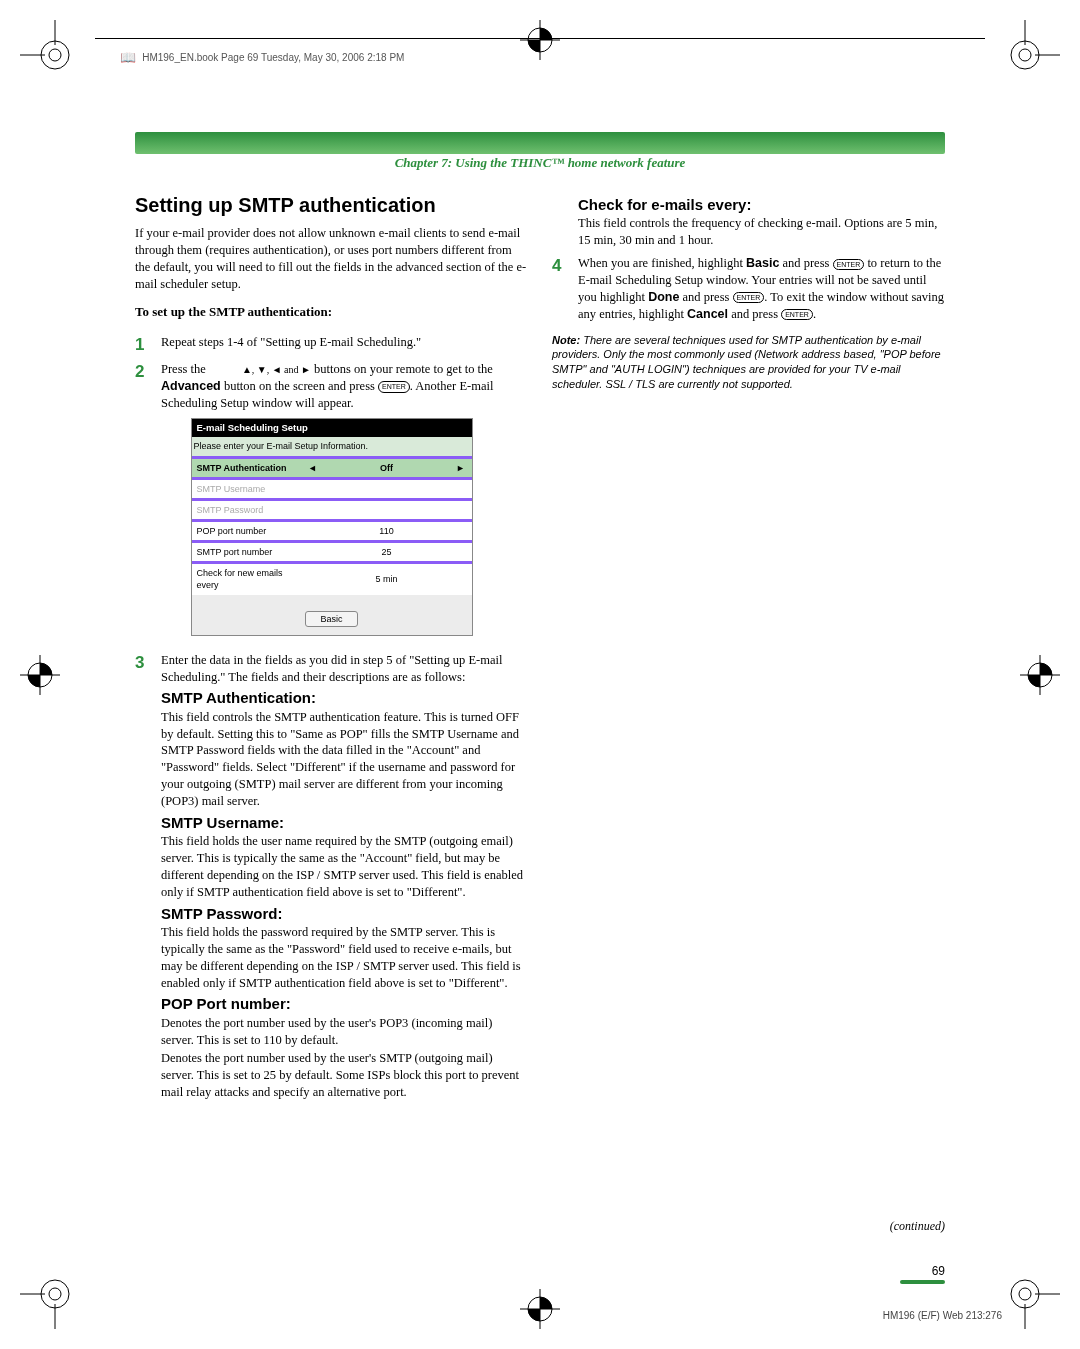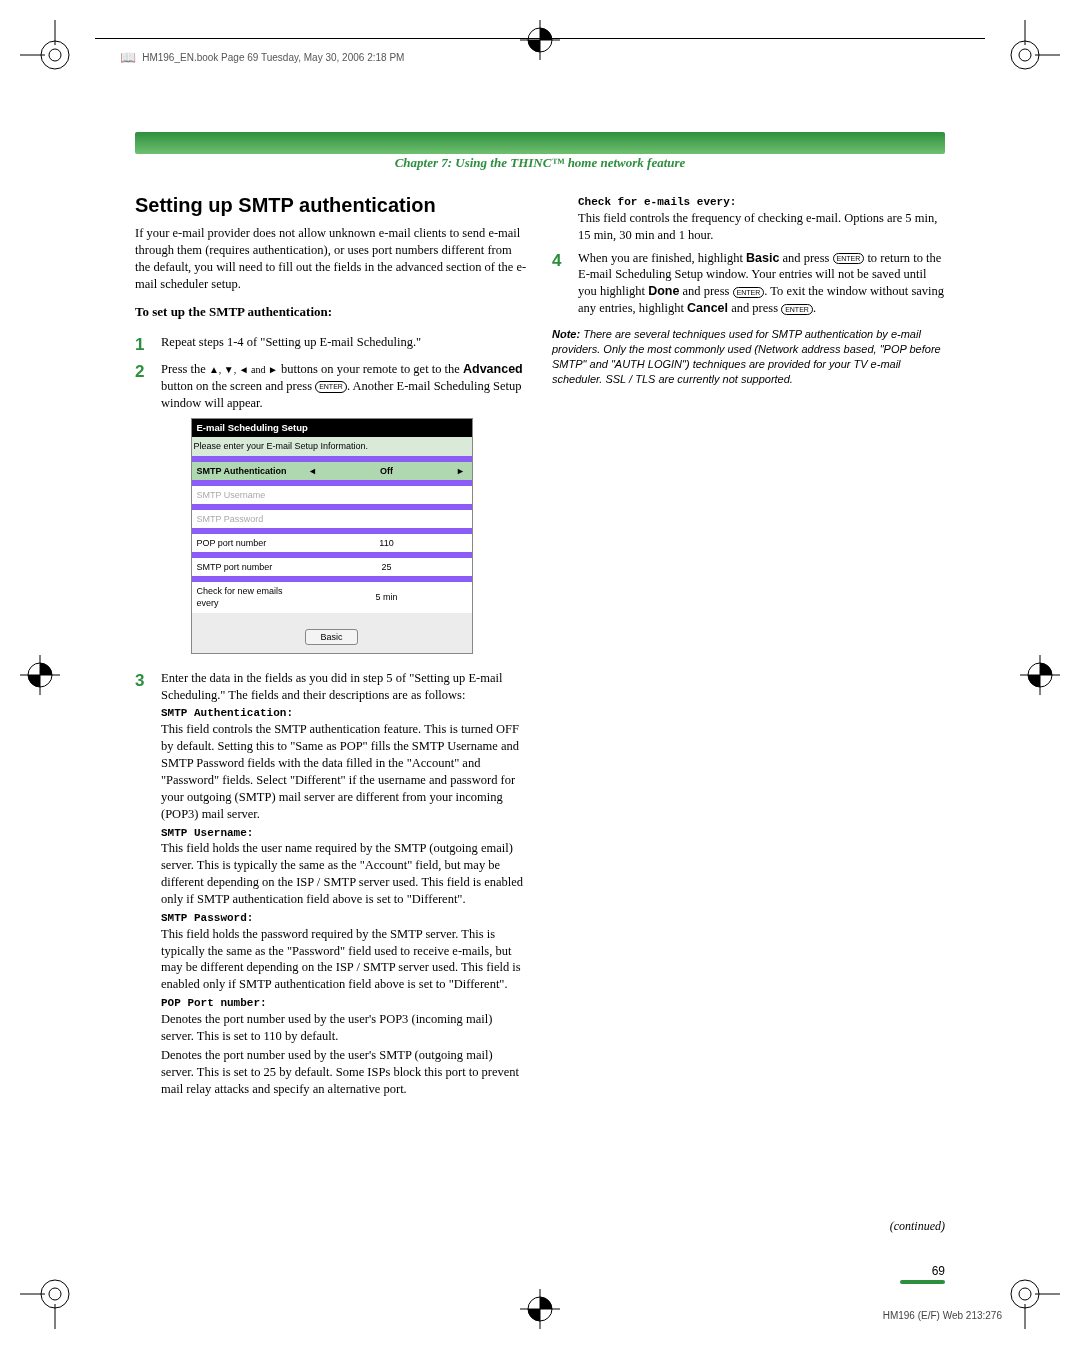--- a/index.html
+++ b/index.html
@@ -115,23 +115,23 @@
     display: inline-block;
     border: 1px solid #000;
     border-radius: 8px;
     font-size: 7px;
     font-family: Arial, sans-serif;
     padding: 0px 3px;
     vertical-align: middle;
     line-height: 1.3;
   }
   .label-head {
-    font-family: Liberation Mono, monospace;
-    font-weight: bold;
-    font-size: 11px;
+    font-family: Liberation Sans, sans-serif;
+    font-weight: bold;
+    font-size: 15px;
     margin: 3px 0 0 0;
   }
   .label-body { margin: 0 0 2px 0; }
   .note-block {
     font-family: Arial, sans-serif;
     font-size: 11px;
     font-style: italic;
     line-height: 1.35;
     margin-top: 10px;
   }
@@ -148,21 +148,21 @@
     color: #fff;
     font-weight: bold;
     padding: 3px 5px;
     font-size: 9.5px;
   }
   .dialog .info {
     background: #d9ead9;
     padding: 3px 2px;
   }
   .dialog table { width: 100%; border-collapse: collapse; }
-  .dialog td { padding: 3px 5px; border-top: 6px solid #8b5cf6; }
+  .dialog td { padding: 3px 5px; border-top: 3px solid #8b5cf6; }
   .dialog .hlrow td { background: #b0d8b0; font-weight: bold; }
   .dialog .faint td { color: #aaa; }
   .dialog .valcell { text-align: center; width: 45%; }
   .dialog .arrow { width: 12px; text-align: center; font-weight: bold; }
   .dialog .btnrow { text-align: center; padding: 16px 0 8px 0; background:#ececec; }
   .dialog .minibtn {
     display: inline-block;
     border: 1px solid #888;
     border-radius: 3px;
     padding: 1px 14px;
@@ -197,21 +197,21 @@
   }
   .doc-code {
     position: absolute;
     bottom: 28px;
     right: 78px;
     font-family: Arial, sans-serif;
     font-size: 10px;
     color: #444;
     padding-left: 16px;
   }
-  .tri { font-size: 10px; }
+  .tri { font-size: 10px; margin-left: 33px; }
 </style>
 </head>
 <body>
 
 <svg class="corner-svg tl" viewBox="0 0 70 70">
     <line x1="35" y1="0" x2="35" y2="25" stroke="#000"></line>
     <line x1="0" y1="35" x2="25" y2="35" stroke="#000"></line>
     <circle cx="35" cy="35" r="14" fill="none" stroke="#000"></circle>
     <circle cx="35" cy="35" r="6" fill="none" stroke="#000"></circle>
   </svg>

